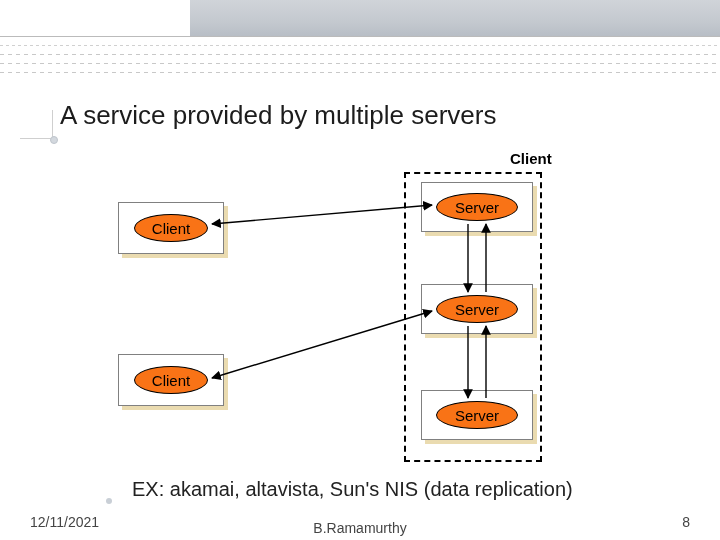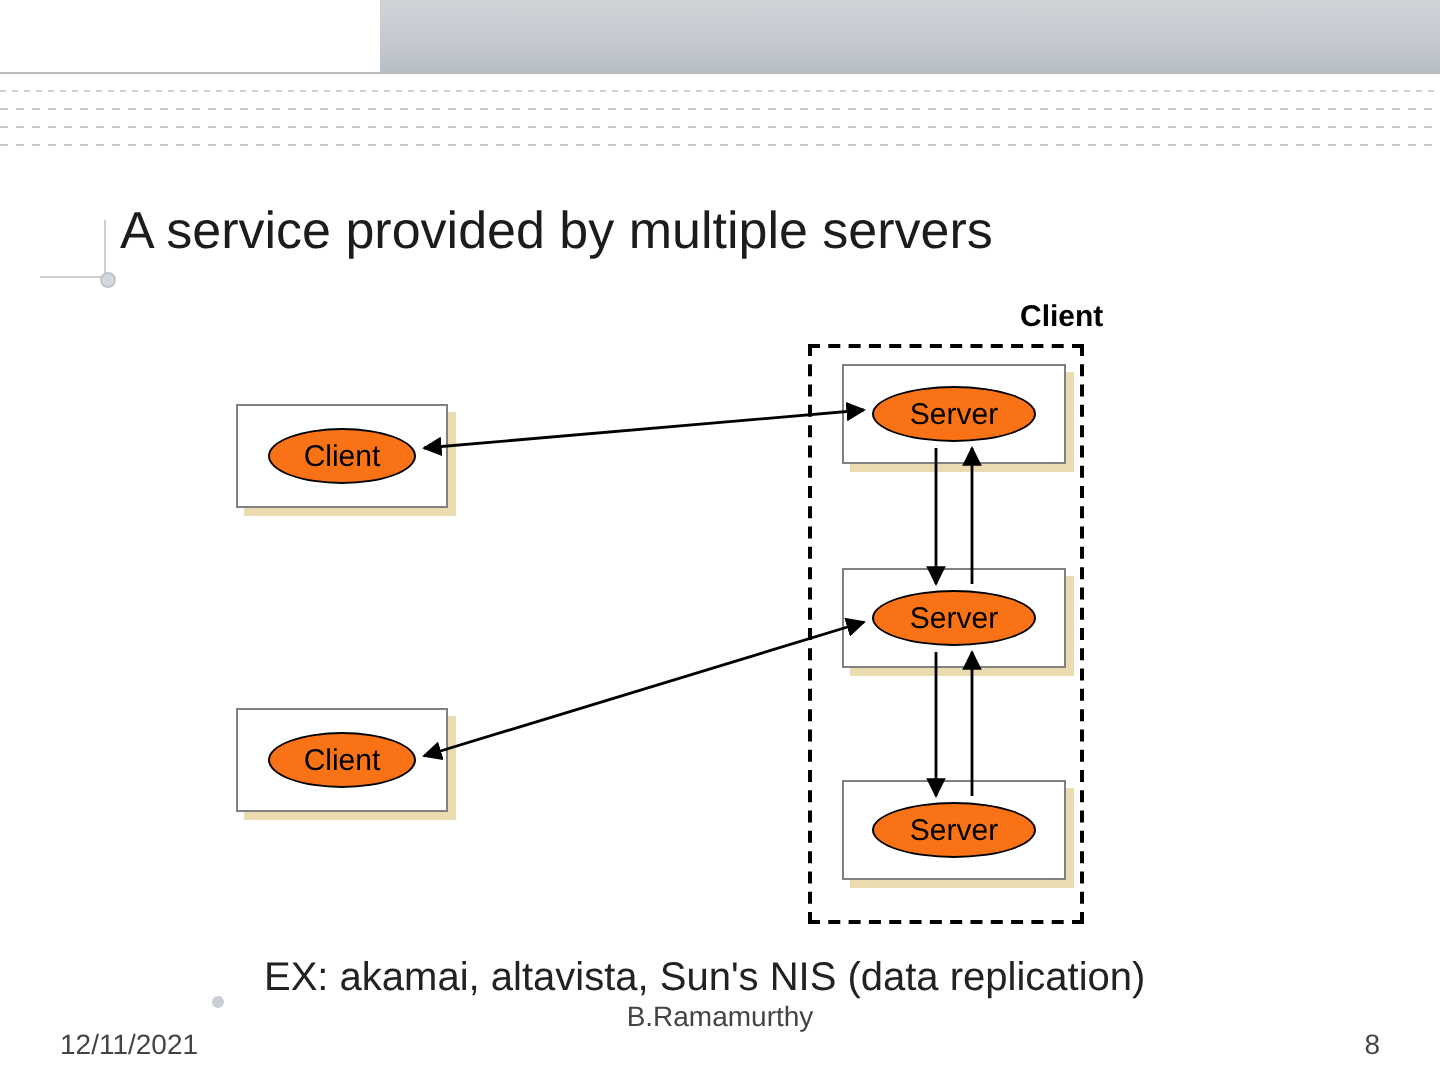--- a/index.html
+++ b/index.html
@@ -79,21 +79,21 @@
 
   .caption {
     position:absolute; left:120px; top:478px;
     font-size:20px; color:#222; font-family:Verdana, Arial, sans-serif;margin-left:12px;
   }
 
   .footer-date {
     position:absolute; left:30px; bottom:10px; font-size:14px; color:#444;
   }
   .footer-author {
-    position:absolute; left:0; width:720px; text-align:center; bottom:24px;
+    position:absolute; left:0; width:720px; text-align:center; bottom:4px;
     font-size:14px; color:#444;
   }
   .footer-page {
     position:absolute; right:30px; bottom:10px; font-size:14px; color:#444;
   }
 
   .bullet-dot {
     position:absolute; width:6px;height:6px;border-radius:50%;
     background:#c9cfd6; left:106px; bottom:36px;
   }

